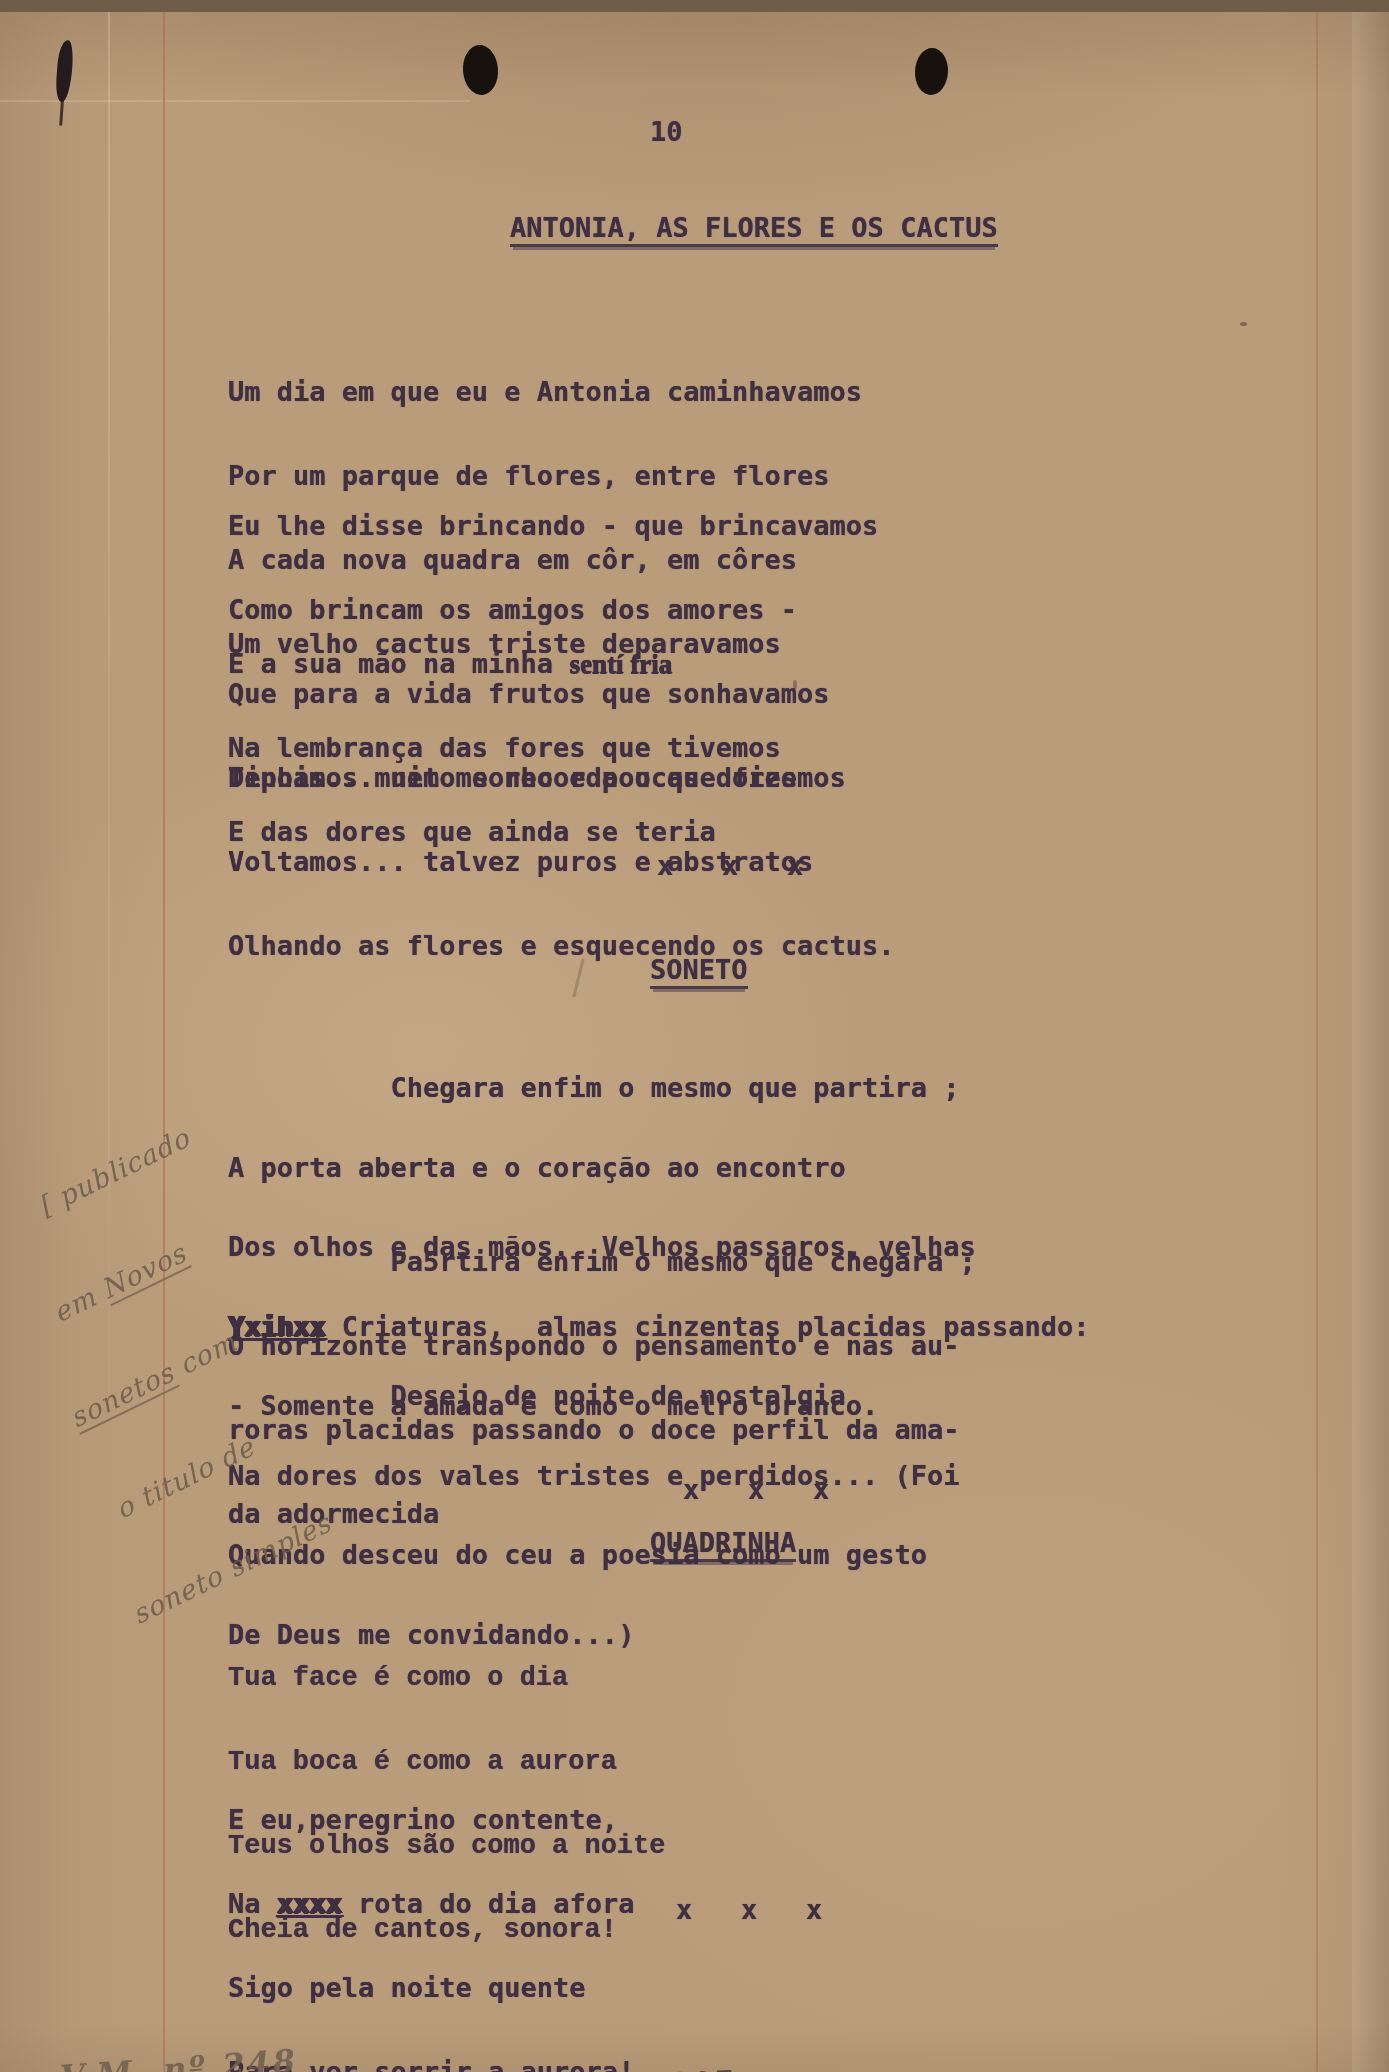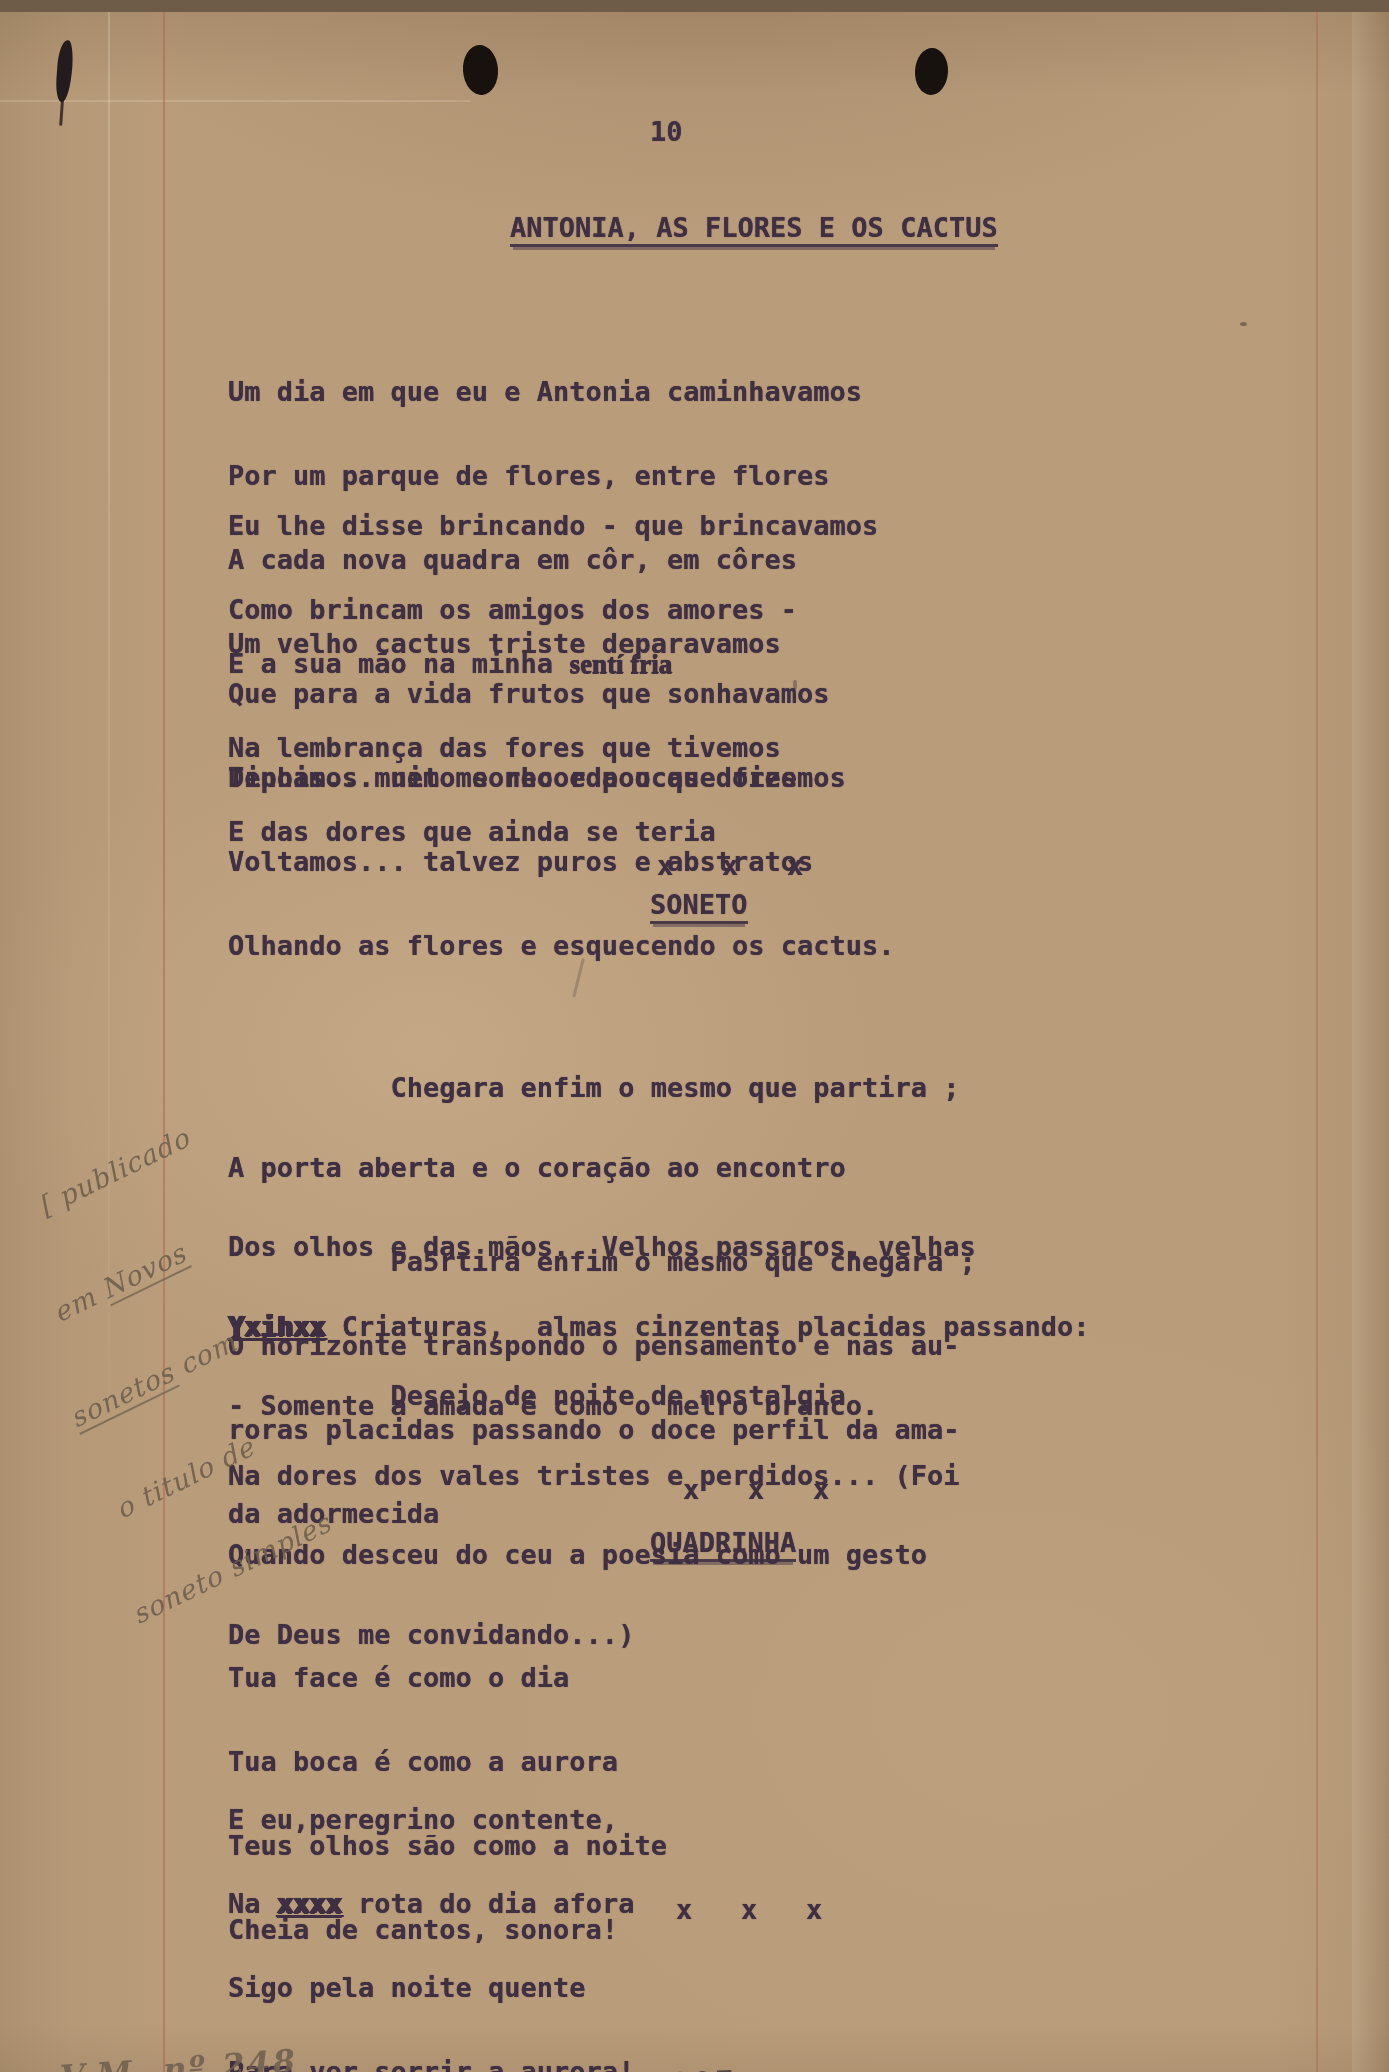--- a/index.html
+++ b/index.html
@@ -108,21 +108,21 @@
   </div>
 
   <div class="tw stanza" style="top:696px;">
     <div class="tline">Depois... nem me recorda o que fizemos</div>
     <div class="tline">Voltamos... talvez puros e abstratos</div>
     <div class="tline">Olhando as flores e esquecendo os cactus.</div>
   </div>
 
   <div class="tw" style="left:657px; top:840px;">x   x   x</div>
 
-  <div class="tw heading" style="left:650px; top:879px;">SONETO</div>
+  <div class="tw heading" style="left:650px; top:944px;">SONETO</div>
 
   <div class="tw stanza-tight" style="top:1010px;">
     <div class="tline">          Chegara enfim o mesmo que partira ;</div>
     <div class="tline">A porta aberta e o coração ao encontro</div>
     <div class="tline">Dos olhos e das mãos.  Velhos passaros, velhas</div>
     <div class="tline"><span class="struck">Yxihxx</span><span> Criaturas,  almas cinzentas placidas passando:</span></div>
     <div class="tline">- Somente a amada é como o melro branco.</div>
   </div>
 
   <div class="tw stanza" style="top:1180px;">
@@ -136,21 +136,21 @@
     <div class="tline">          Desejo de noite de nostalgia</div>
     <div class="tline">Na dores dos vales tristes e perdidos... (Foi</div>
     <div class="tline">Quando desceu do ceu a poesia como um gesto</div>
     <div class="tline">De Deus me convidando...)</div>
   </div>
 
   <div class="tw" style="left:683px; top:1464px;">x   x   x</div>
 
   <div class="tw heading" style="left:650px; top:1517px;">QUADRINHA</div>
 
-  <div class="tw stanza" style="top:1596px;">
+  <div class="tw stanza" style="top:1596px;font-family:Liberation Mono, monospace;">
     <div class="tline">Tua face é como o dia</div>
     <div class="tline">Tua boca é como a aurora</div>
     <div class="tline">Teus olhos são como a noite</div>
     <div class="tline">Cheia de cantos, sonora!</div>
   </div>
 
   <div class="tw stanza" style="top:1738px;">
     <div class="tline">E eu,peregrino contente,</div>
     <div class="tline"><span>Na </span><span class="struck">xxxx</span><span> rota do dia afora</span></div>
     <div class="tline">Sigo pela noite quente</div>

